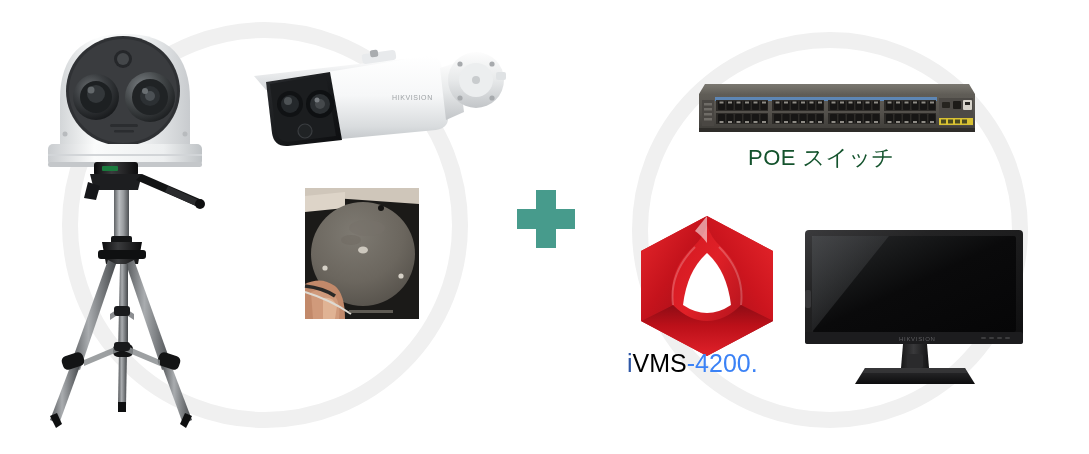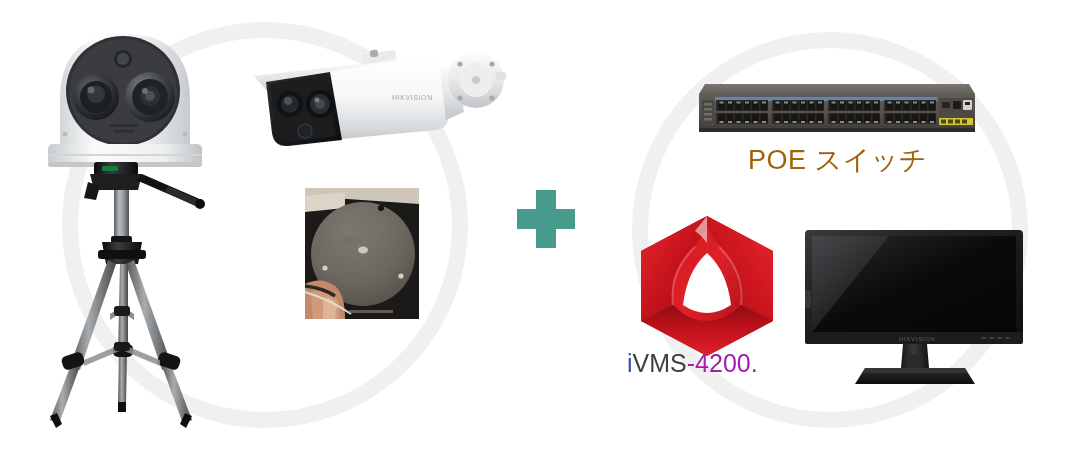--- a/index.html
+++ b/index.html
@@ -11,37 +11,37 @@
     overflow:hidden;
     position:relative;
   }
   .stage{position:absolute;left:0;top:0;width:1089px;height:454px;}
   .layer{position:absolute;left:0;top:0;width:1089px;height:454px;}
   .abs{position:absolute;}
 
   
   .label{
     position:absolute;
-    color:#a16207;
-    font-size:27px;
+    color:#14532d;
+    font-size:22px;
     line-height:1;
     white-space:nowrap;
     letter-spacing:.5px;
   }
   #label-camera-part{left:288px;top:340px;}
   #label-poe-switch{left:748px;top:147px;}
   #label-ivms{
     left:627px;top:351px;
     font-size:25px;
     color:#f58220;
     letter-spacing:0px;
   }
   #label-ivms .seg-blue{color:#2e57a6;}
-  #label-ivms .seg-orange{color:#404040;}
-  #label-ivms .seg-dark{color:#a21caf;}
+  #label-ivms .seg-orange{color:#000000;}
+  #label-ivms .seg-dark{color:#3b82f6;}
 
   
   #plus-sign{left:517px;top:190px;width:58px;height:58px;}
   #plus-sign .bar-h{position:absolute;left:0;top:19px;width:58px;height:20px;background:#479b8c;}
   #plus-sign .bar-v{position:absolute;left:19px;top:0;width:20px;height:58px;background:#479b8c;}
 
   svg{display:block;overflow:visible;}
 </style>
 </head>
 <body>

